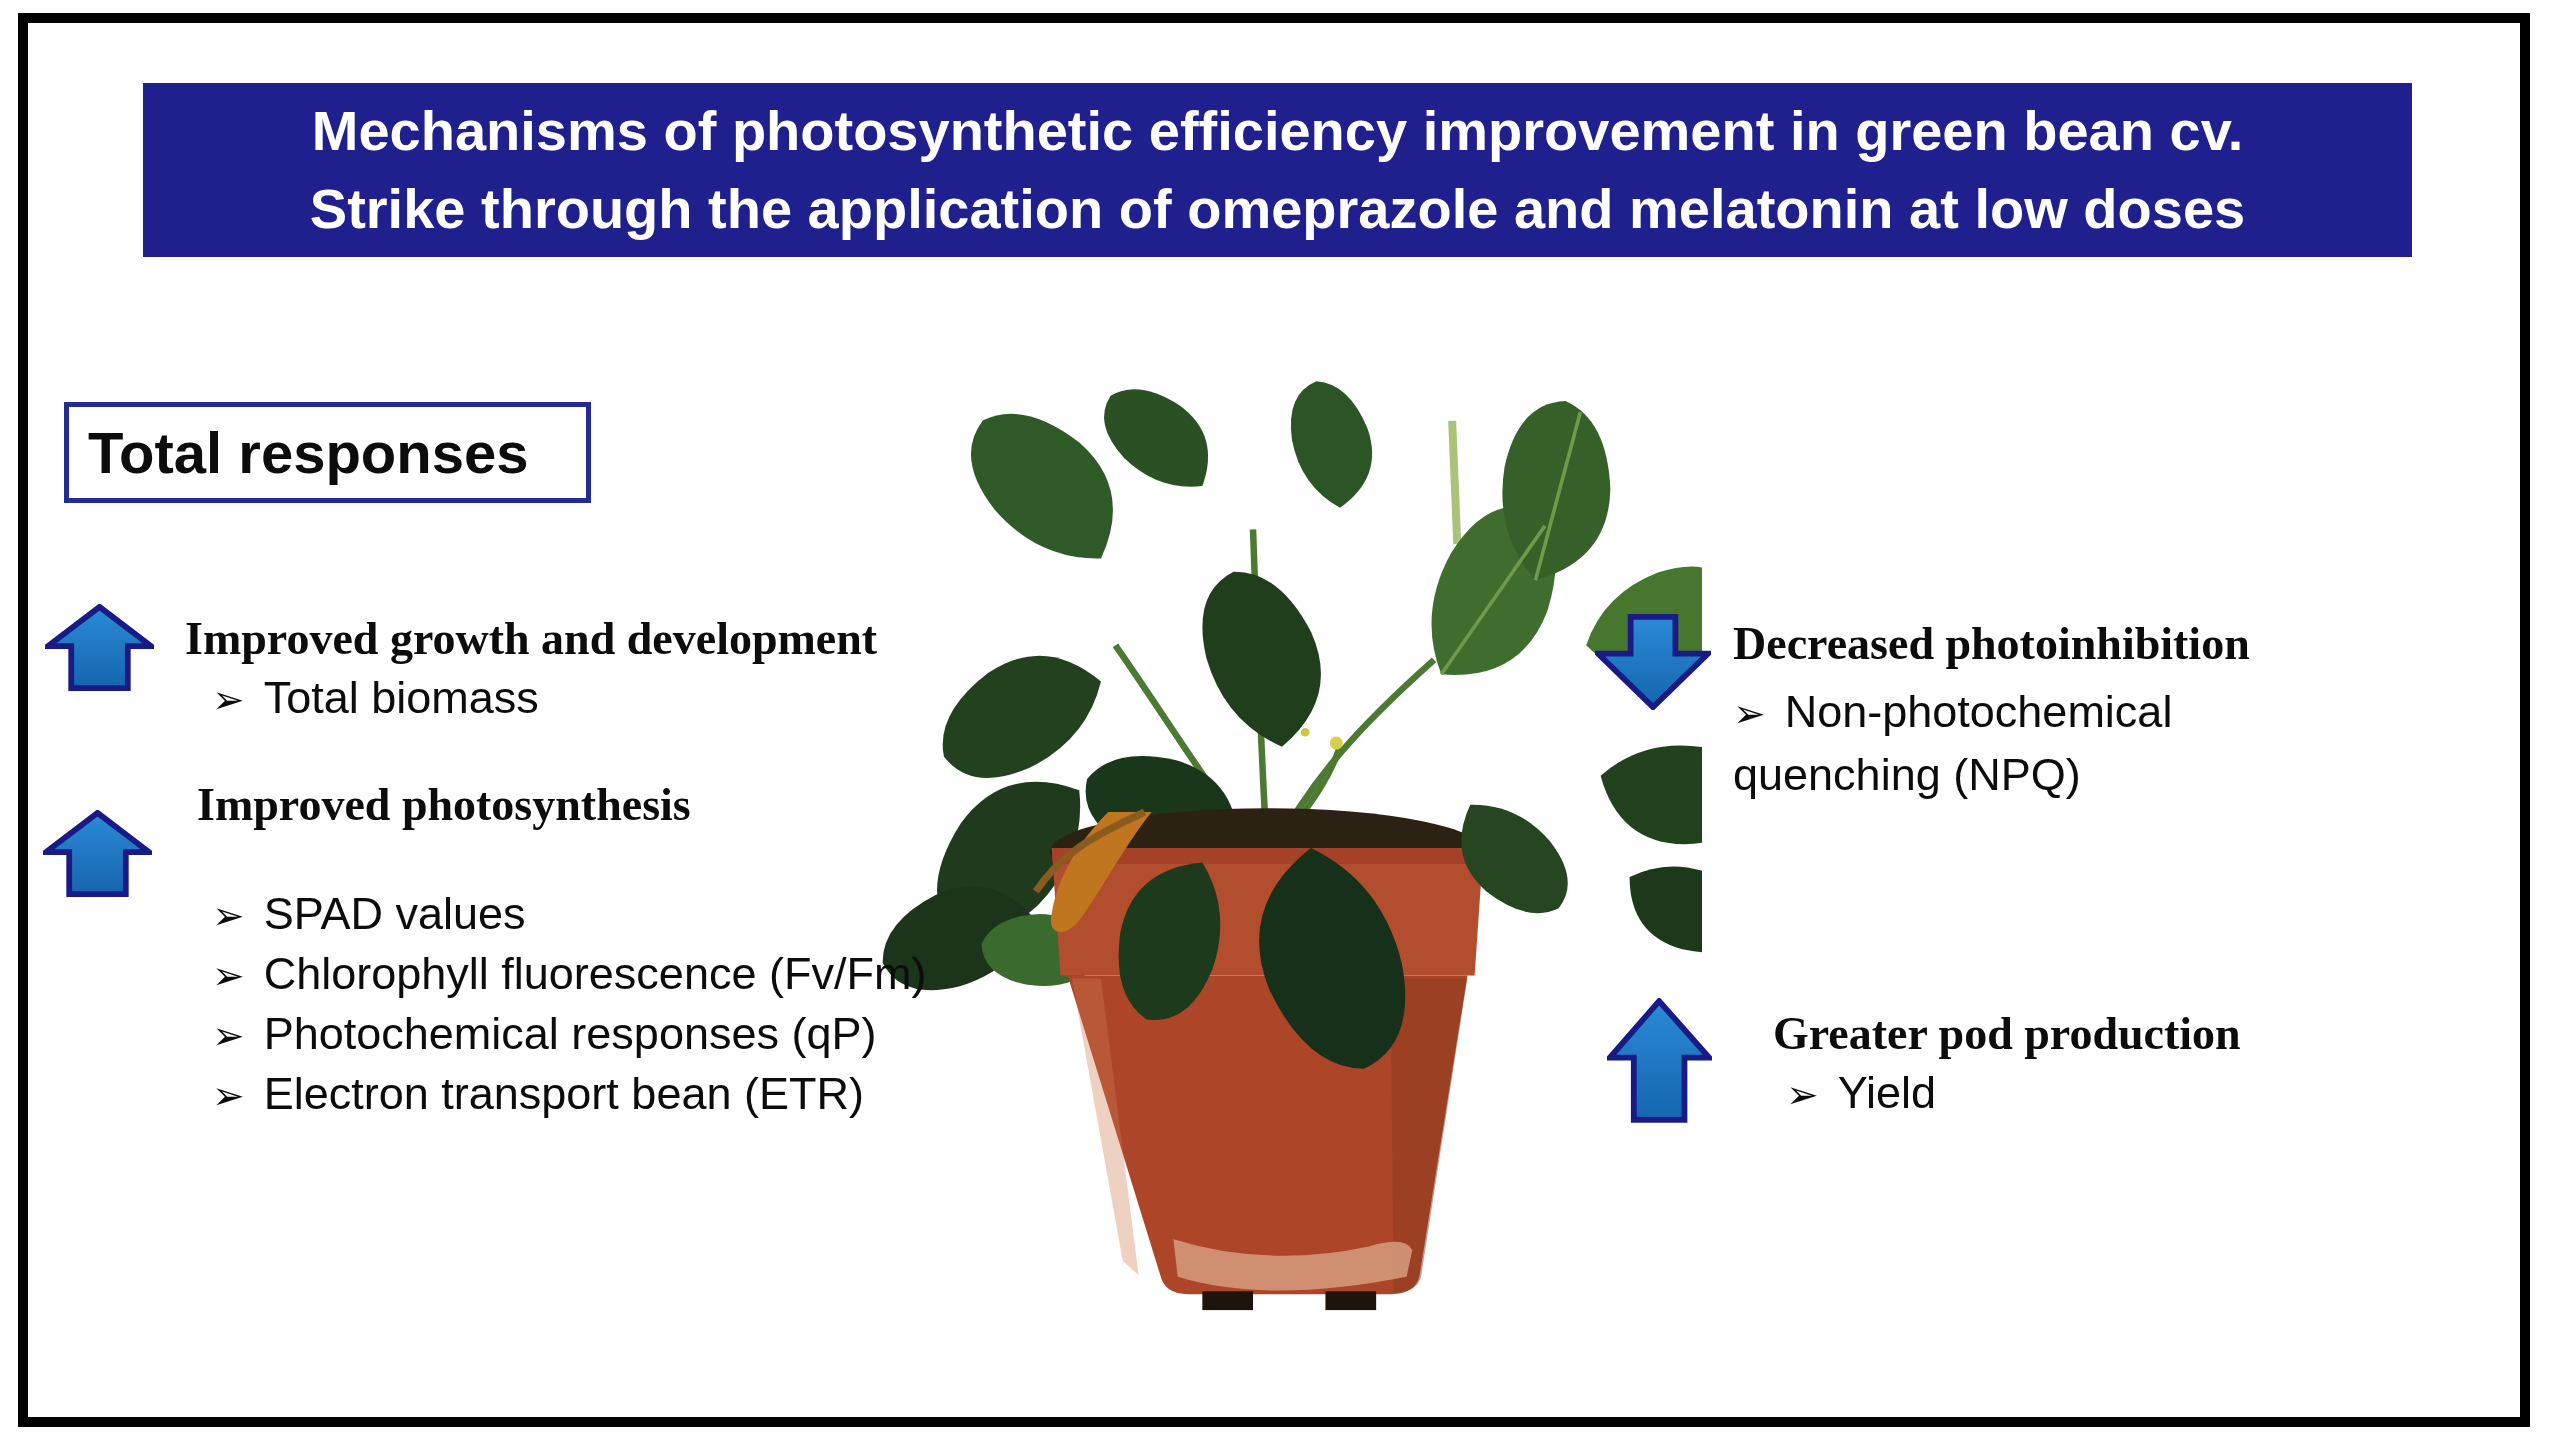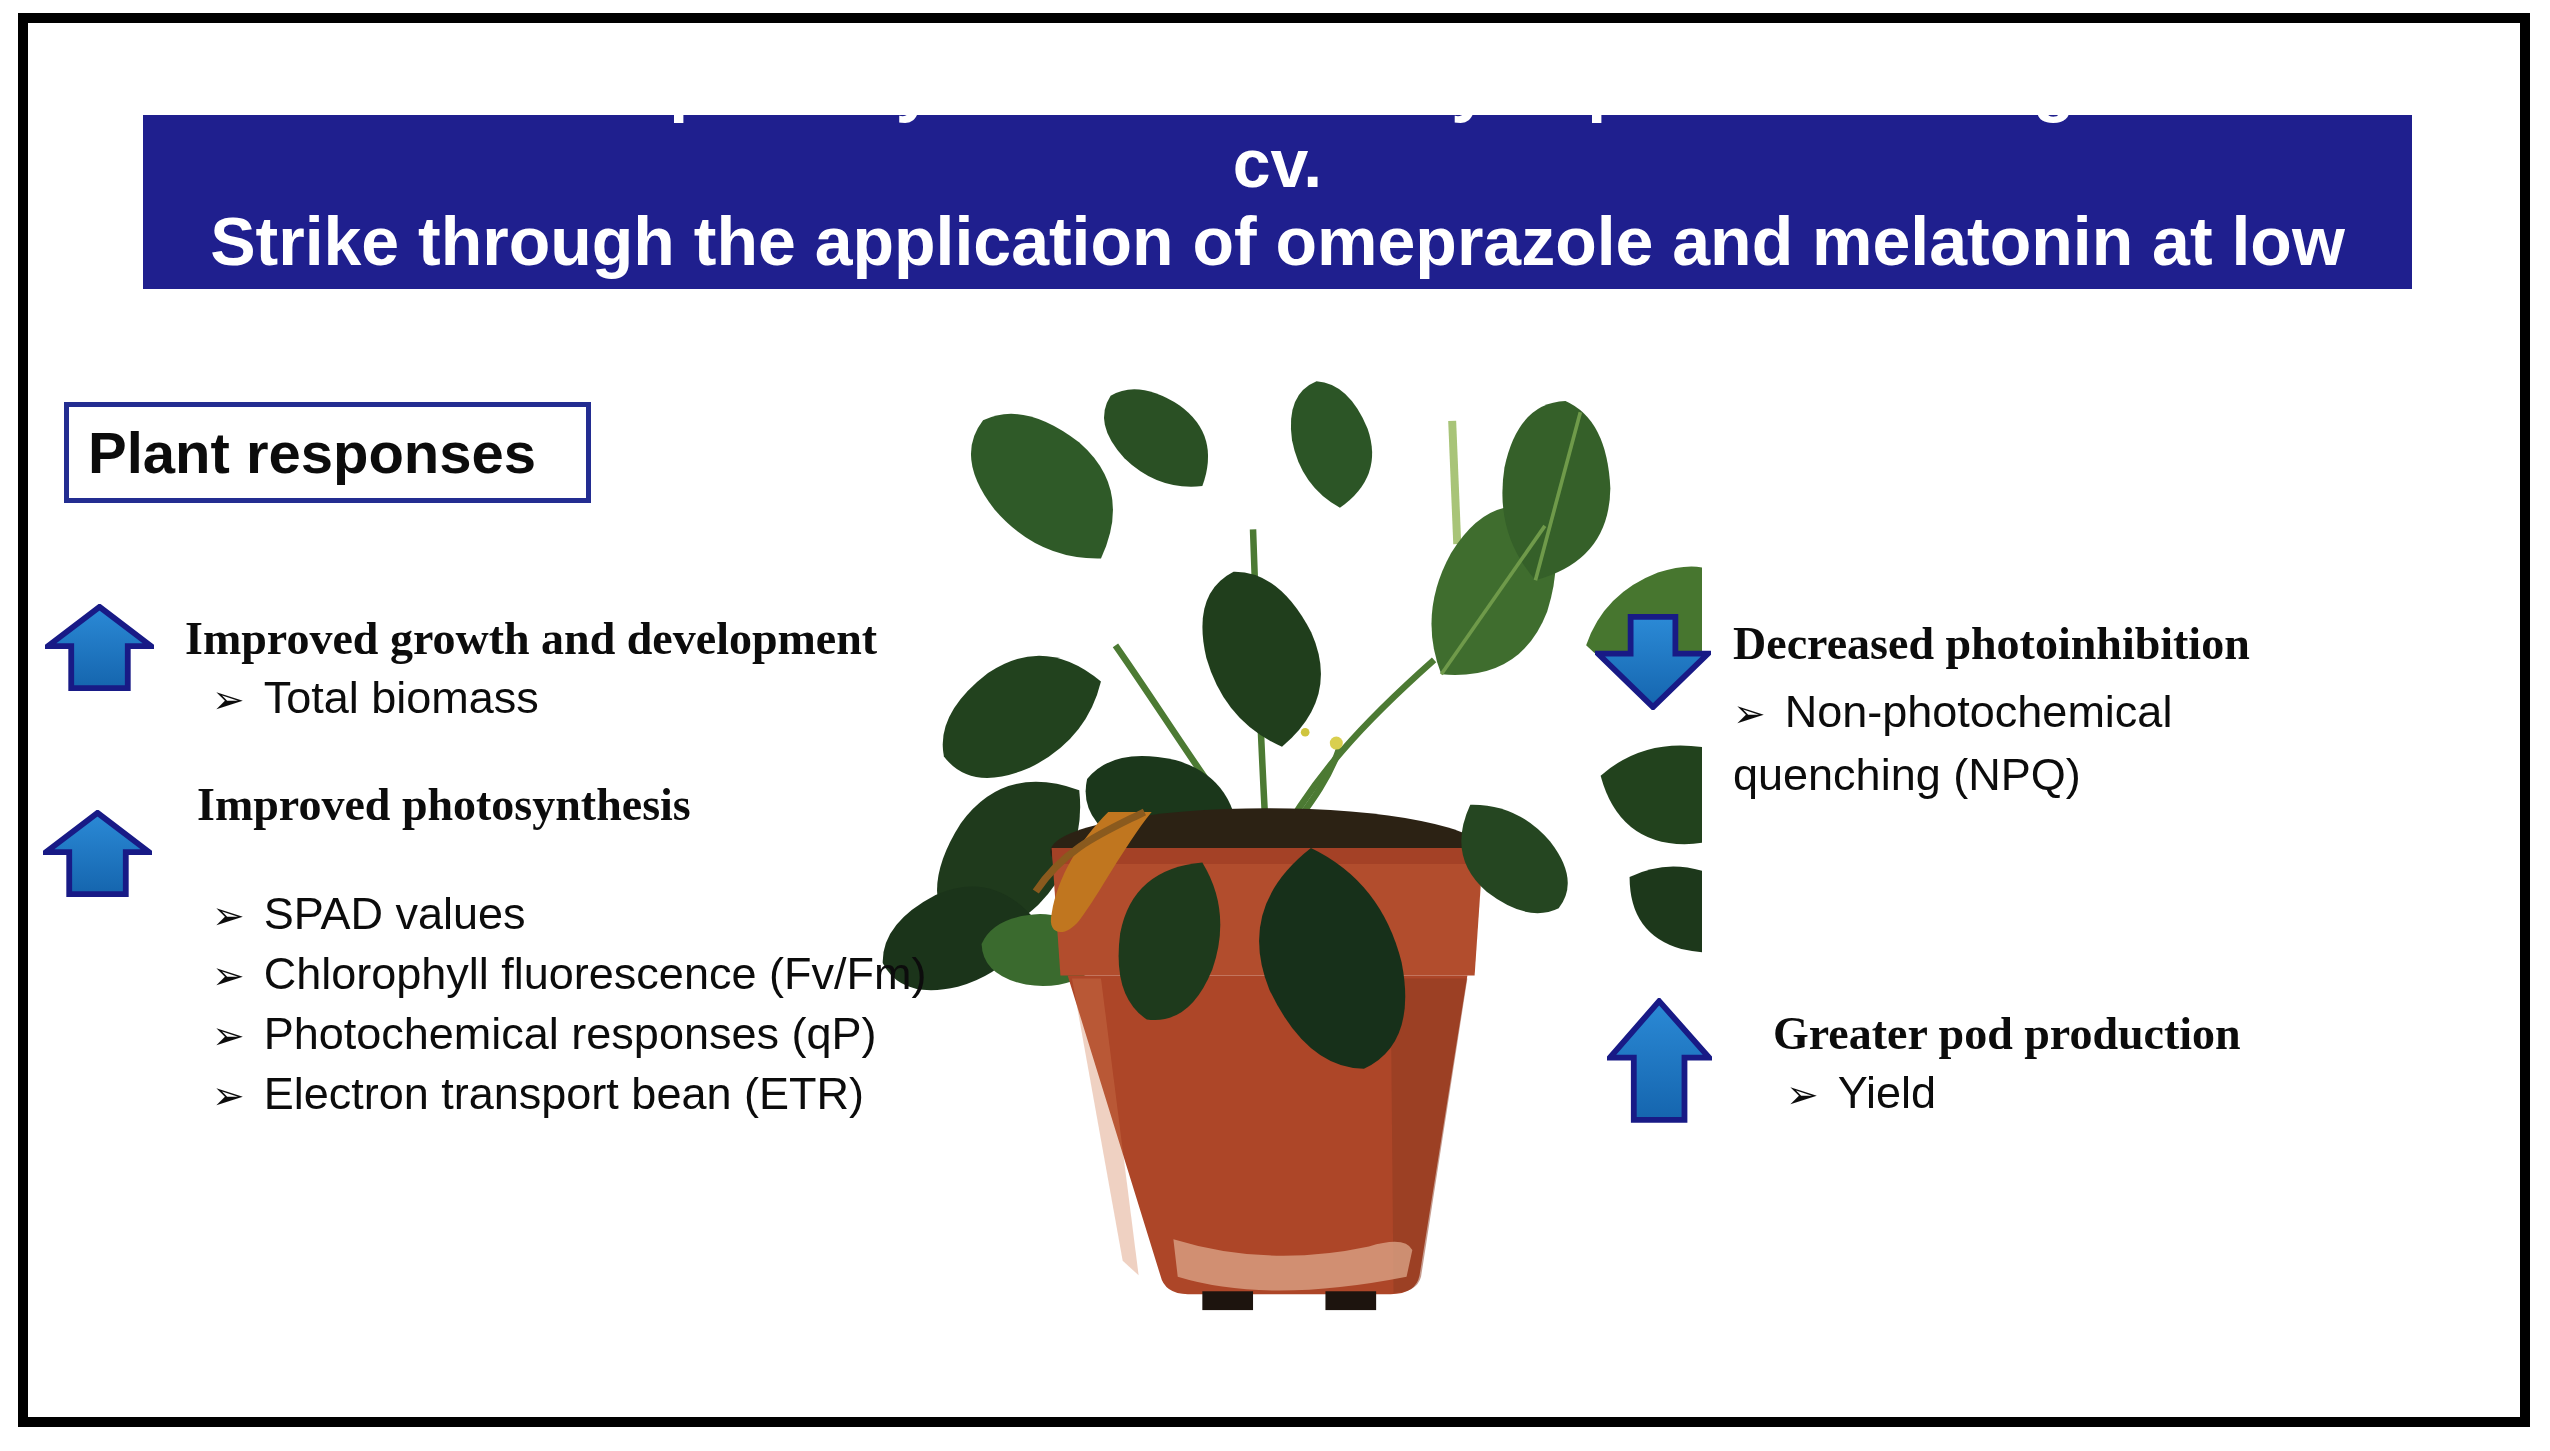--- a/index.html
+++ b/index.html
@@ -1,23 +1,23 @@
 <!DOCTYPE html>
 <html style="font-size:11.6px"><head>
 <meta charset="utf-8">
 <style>
   html,body{margin:0;padding:0;background:#ffffff;}
   body{width:2550px;height:1452px;position:relative;overflow:hidden;
        font-family:"Liberation Sans","DejaVu Sans",sans-serif;color:#0c0c0c;}
   .frame{position:absolute;left:18px;top:13px;width:2492px;height:1394px;
          border:10px solid #000;background:#fff;}
   .banner{position:absolute;left:143px;top:83px;width:2269px;height:174px;
-          background:#1f1f8e;color:#fff;font-weight:bold;font-size:68px;
+          background:#1f1f8e;color:#fff;font-weight:bold;font-size:56px;
           display:flex;flex-direction:column;justify-content:center;align-items:center;
-          line-height:78px;text-align:center;margin-top:32px;}
+          line-height:78px;text-align:center;}
   .respbox{position:absolute;left:64px;top:402px;width:527px;height:101px;
            border:5px solid #232d91;box-sizing:border-box;background:#fff;
            display:flex;align-items:center;padding-left:19px;
            font-size:58px;font-weight:bold;}
   .heading{position:absolute;font-size:46px;font-weight:bold;white-space:nowrap;font-family:Liberation Serif, serif;}
   .bullet{font-size:45px;}
   .bullet .g{font-size:39px;margin-right:19px;}
   .blist{position:absolute;}
   .blist .bullet{line-height:58px;white-space:nowrap;}
   .arrow{position:absolute;}
@@ -27,21 +27,21 @@
 <body>
 
 <div class="frame"></div>
 
 <div class="banner">
   <div>Mechanisms of photosynthetic efficiency improvement in green bean cv.</div>
   <div>Strike through the application of omeprazole and melatonin at low doses</div>
 </div>
 
 <div class="respbox">
-  <span>Plant responses</span>
+  <span>Total responses</span>
 </div>
 
 <svg class="arrow" style="left:862px;top:341px;" width="840" height="978" viewBox="0 0 1160 1350">
   <defs>
     <path id="leaf" d="M0,0 Q20,-30 58,-34 Q96,-36 104,-10 Q100,16 62,28 Q22,38 0,0 Z"></path>
   </defs>
 
   <g stroke="#4c7a33" stroke-width="9" fill="none">
     <path d="M560,720 C550,550 545,400 540,260"></path>
     <path d="M560,720 C620,600 700,520 790,440"></path>

